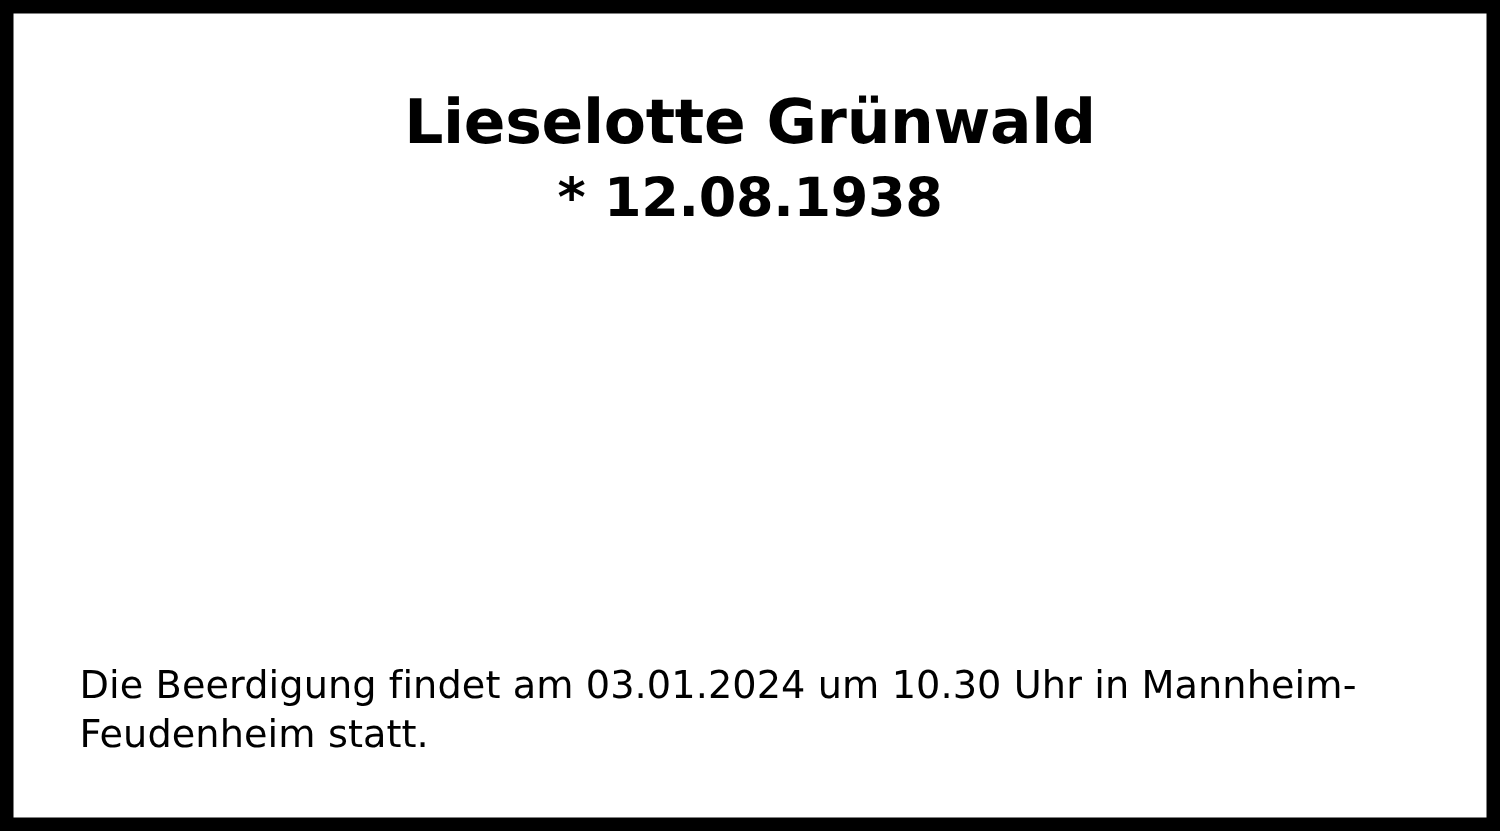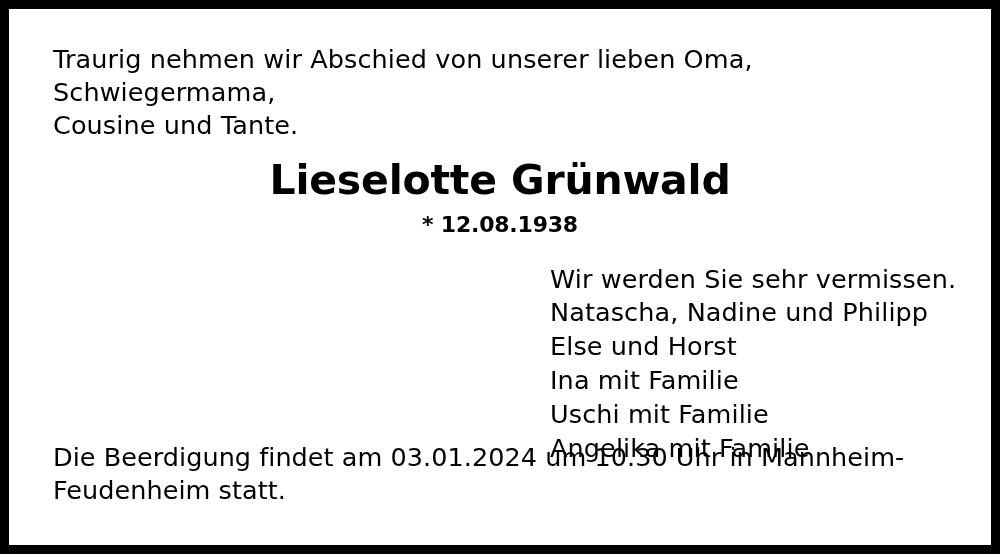--- a/index.html
+++ b/index.html
@@ -47,21 +47,21 @@
     letter-spacing: -0.2px;
     line-height: 1.1;
     margin: 0;
   }
   .dates-row {
     display: flex;
     justify-content: center;
     align-items: baseline;
     gap: 66px;
     margin-top: 8px;
-    font-size: 22px;
+    font-size: 36px;
     font-weight: bold;
     letter-spacing: -0.2px;
   }
   .date-item {
     white-space: nowrap;
   }
   .mourners {
     margin-top: 26px;
     margin-left: 497px;
     font-size: 25.5px;
@@ -83,36 +83,26 @@
     margin: 0;
     white-space: pre-line;
   }
 </style>
 </head>
 <body>
 
 <div class="obituary-frame">
   <div class="inner">
 
-    <p class="intro">Traurig nehmen wir Abschied von unserer lieben Oma, Schwiegermama,
-Cousine und Tante.</p>
 
     <div class="name-block">
       <div class="deceased-name">Lieselotte Grünwald</div>
       <div class="dates-row">
         <span class="date-item">* 12.08.1938</span>
       </div>
     </div>
 
-    <div class="mourners">
-      <span class="mourner-line">Wir werden Sie sehr vermissen.</span>
-      <span class="mourner-line">Natascha, Nadine und Philipp</span>
-      <span class="mourner-line">Else und Horst</span>
-      <span class="mourner-line">Ina mit Familie</span>
-      <span class="mourner-line">Uschi mit Familie</span>
-      <span class="mourner-line">Angelika mit Familie</span>
-    </div>
 
     <p class="funeral">Die Beerdigung findet am 03.01.2024 um 10.30 Uhr in Mannheim-
 Feudenheim statt.</p>
 
   </div>
 </div>
 
 </body></html>

